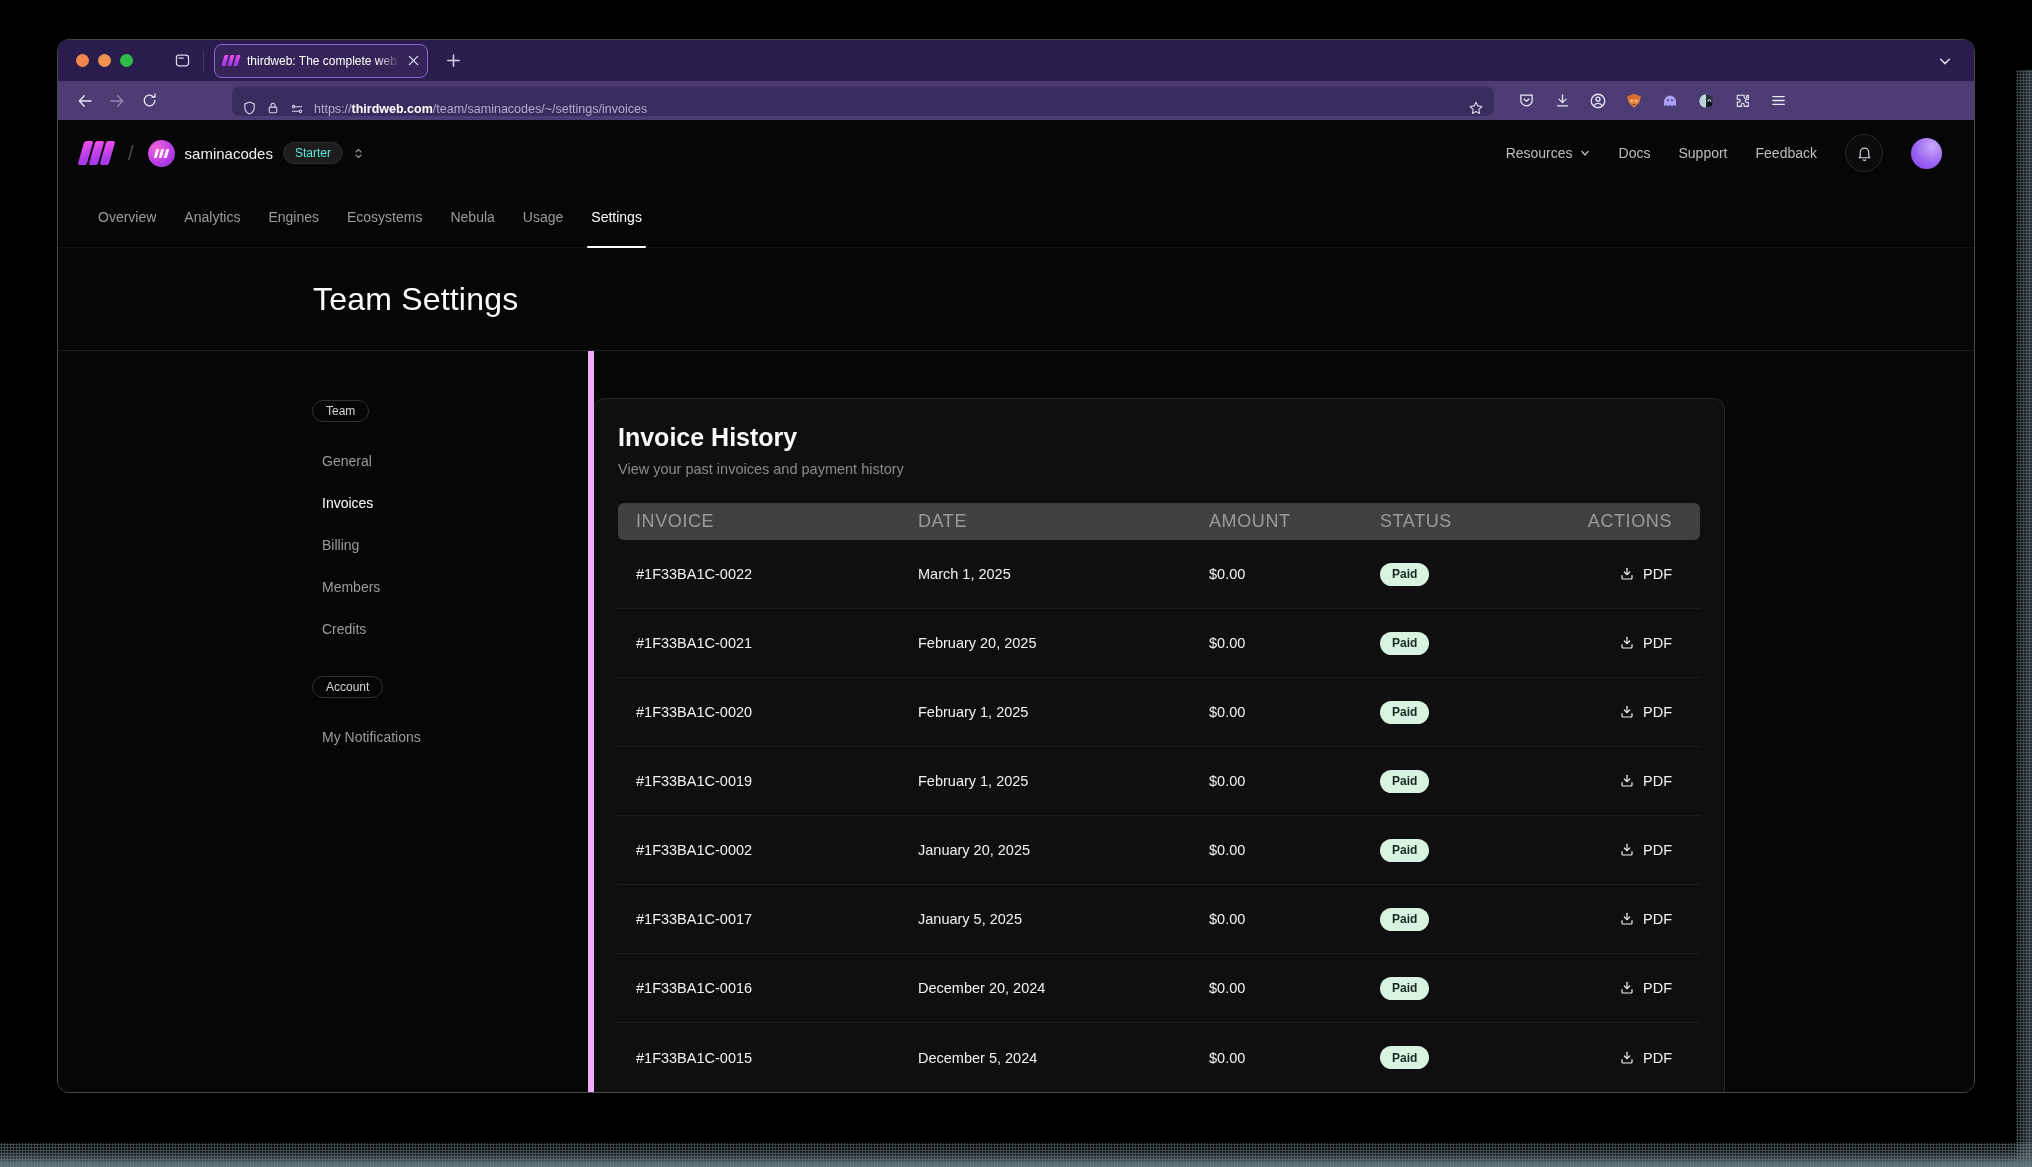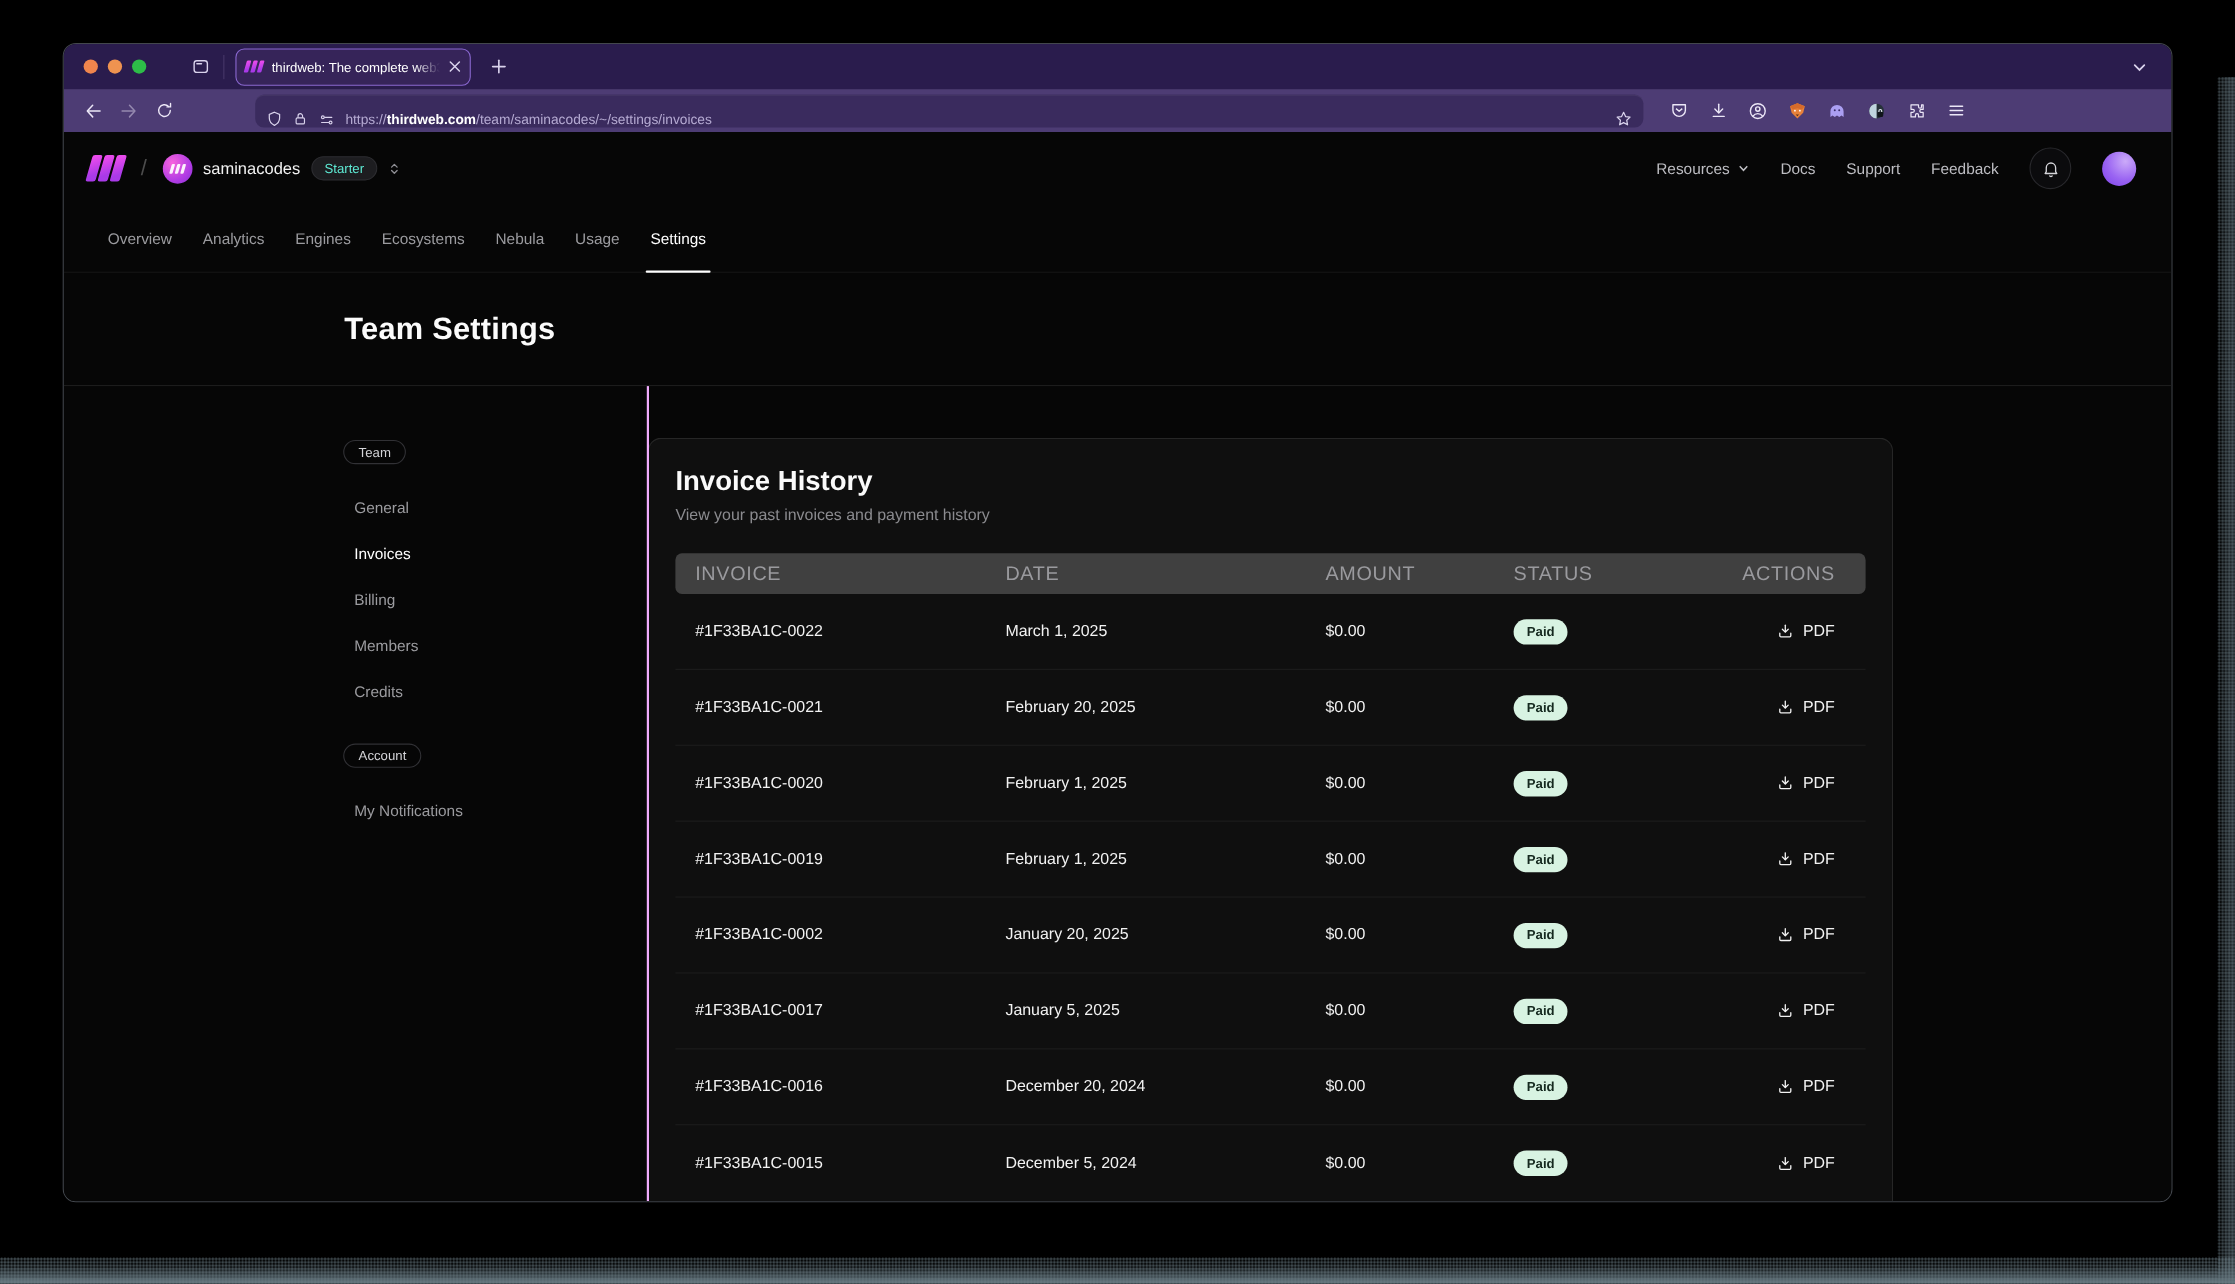--- a/index.html
+++ b/index.html
@@ -76,31 +76,31 @@
     display:flex; align-items:center; justify-content:center; color:#d5d5da; }
   .user-avatar { width:31px; height:31px; border-radius:50%;
     background:radial-gradient(circle at 68% 28%, #cbaaf9, #9a64f2 55%, #7e41ea); }
 
   .nav-tabs { height:62px; flex:none; display:flex; align-items:flex-end; padding:0 0 0 28px; gap:4px; border-bottom:1px solid #141414; }
   .nav-tab { font-size:14px; color:#9b9b9f; padding:0 12px; height:100%; display:flex; align-items:center; position:relative; }
   .nav-tab.active { color:#fff; }
   .nav-tab.active::after { content:""; position:absolute; left:8px; right:8px; bottom:-1px; height:2px; background:#fff; border-radius:1px; }
 
   .title-band { height:103px; flex:none; display:flex; align-items:center; padding-left:255px; border-bottom:1px solid #1c1c1c; }
-  .page-title { font-size:28px; font-weight:700; letter-spacing:.2px; color:#fbfbfb; }
+  .page-title { font-size:32px; font-weight:400; letter-spacing:.2px; color:#fbfbfb; }
 
   .main { flex:1; display:flex; overflow:hidden; }
   .side-col { width:530px; flex:none; padding:49px 0 0 254px; }
   .pill { display:inline-block; border:1px solid #313135; color:#d4d4d8; font-size:12px;
     padding:3px 13px; border-radius:999px; background:transparent; }
   .side-list { margin:18px 0 26px 10px; list-style:none; }
   .side-item { height:42px; display:flex; align-items:center; font-size:14px; color:#9b9b9f; }
   .side-item.active { color:#fff; font-weight:500; }
 
-  .content-col { flex:1; border-left:2px solid #f0abfc; overflow:hidden; }
+  .content-col { flex:1; border-left:6px solid #f0abfc; overflow:hidden; }
   .card { width:1132px; margin-top:47px; margin-left:-1px; background:#0f0f0f;
     border:1px solid #262626; border-radius:12px; border-bottom:none; height:100%; padding:24px; }
   .card-title { font-size:25px; font-weight:600; color:#fafafa; }
   .card-sub { font-size:14.5px; color:#8b8b8f; margin-top:9px; }
 
   .table { margin-top:26px; }
   .t-head { display:grid; grid-template-columns:300px 291px 163px 200px 1fr; align-items:center;
     height:37px; background:#404040; border-radius:6px; color:#9a9a9e; font-size:18px;
     letter-spacing:.6px; font-weight:500; }
   .t-row { display:grid; grid-template-columns:300px 291px 163px 200px 1fr; align-items:center; height:69px; border-bottom:1px solid #1d1d1d; }

